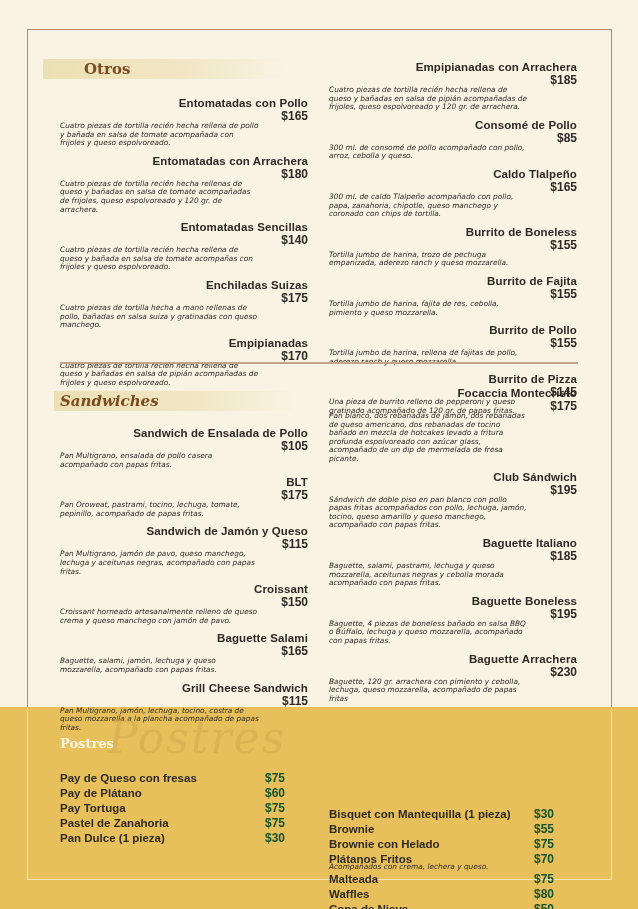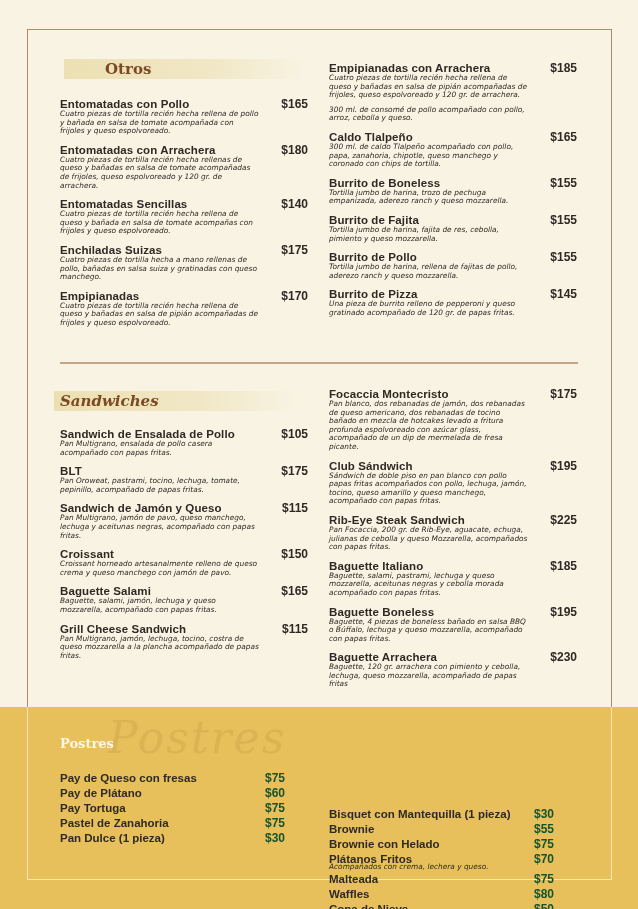--- a/index.html
+++ b/index.html
@@ -23,21 +23,21 @@
     border-left: 1px solid #f6e7b8; border-right: 1px solid #f6e7b8; border-bottom: 1px solid #f6e7b8;
   }
   .section-title {
     position: absolute; height: 20px;
     font-family: "DejaVu Serif", serif; font-weight: bold; font-size: 15px;
     color: #7b4a23; padding-left: 6px; line-height: 20px;
     background: linear-gradient(90deg, #ece0b3 0%, #f1e7c5 60%, rgba(248,243,226,0) 100%);
   }
   .col { position: absolute; width: 248px; }
   .item { margin-bottom: 7px; }
-  .item-head { display: flex; justify-content: space-between; align-items: center; }
+  .item-head { display: flex; justify-content: space-between; align-items: flex-end; flex-direction: column; }
   .item-name { font-weight: bold; font-size: 11.5px; color: #2e2925; letter-spacing: 0.1px; }
   .item-price { font-weight: bold; font-size: 12px; color: #2e2925; }
   .item-desc {
     font-family: "DejaVu Sans", sans-serif; font-style: italic; font-size: 7.4px;
     line-height: 8.6px; color: #2e2925; width: 200px; margin-top: -1px;
   }
   .divider {
     position: absolute; left: 60px; top: 362px; width: 518px; height: 2px; background: #c4a58a;
   }
   .postres-title {
@@ -58,21 +58,21 @@
     line-height: 8px; margin-top: -4px; margin-bottom: 1px; color: #2e2925;
   }
 </style>
 </head>
 <body>
 
 <div class="yellow-band"></div>
 <div class="frame"></div>
 <div class="frame-lower"></div>
 
-<div class="section-title" style="left:64px; top:59px; width:240px;padding-left:41px;">Otros</div>
+<div class="section-title" style="left:43px; top:59px; width:240px;padding-left:41px;">Otros</div>
 
 <div class="col" style="left:60px; top:97px;">
   <div class="item">
     <div class="item-head">
         <span class="item-name">Entomatadas con Pollo</span>
         <span class="item-price">$165</span>
       </div>
     <div class="item-desc">Cuatro piezas de tortilla recién hecha rellena de pollo y bañada en salsa de tomate acompañada con frijoles y queso espolvoreado.</div>
   </div>
   <div class="item">
@@ -107,20 +107,24 @@
 
 <div class="col" style="left:329px; top:61px;">
   <div class="item">
     <div class="item-head">
         <span class="item-name">Empipianadas con Arrachera</span>
         <span class="item-price">$185</span>
       </div>
     <div class="item-desc">Cuatro piezas de tortilla recién hecha rellena de queso y bañadas en salsa de pipián acompañadas de frijoles, queso espolvoreado y 120 gr. de arrachera.</div>
   </div>
   <div class="item">
+    <div class="item-head">
+        <span class="item-name">Consomé de Pollo</span>
+        <span class="item-price">$85</span>
+      </div>
     <div class="item-desc">300 ml. de consomé de pollo acompañado con pollo, arroz, cebolla y queso.</div>
   </div>
   <div class="item">
     <div class="item-head">
         <span class="item-name">Caldo Tlalpeño</span>
         <span class="item-price">$165</span>
       </div>
     <div class="item-desc">300 ml. de caldo Tlalpeño acompañado con pollo, papa, zanahoria, chipotle, queso manchego y coronado con chips de tortilla.</div>
   </div>
   <div class="item">
@@ -212,27 +216,20 @@
   </div>
   <div class="item">
     <div class="item-head">
         <span class="item-name">Club Sándwich</span>
         <span class="item-price">$195</span>
       </div>
     <div class="item-desc">Sándwich de doble piso en pan blanco con pollo papas fritas acompañados con pollo, lechuga, jamón, tocino, queso amarillo y queso manchego, acompañado con papas fritas.</div>
   </div>
   <div class="item">
     <div class="item-head">
-        <span class="item-name">Rib-Eye Steak Sandwich</span>
-        <span class="item-price">$225</span>
-      </div>
-    <div class="item-desc">Pan Focaccia, 200 gr. de Rib-Eye, aguacate, echuga, julianas de cebolla y queso Mozzarella, acompañados con papas fritas.</div>
-  </div>
-  <div class="item">
-    <div class="item-head">
         <span class="item-name">Baguette Italiano</span>
         <span class="item-price">$185</span>
       </div>
     <div class="item-desc">Baguette, salami, pastrami, lechuga y queso mozzarella, aceitunas negras y cebolla morada acompañado con papas fritas.</div>
   </div>
   <div class="item">
     <div class="item-head">
         <span class="item-name">Baguette Boneless</span>
         <span class="item-price">$195</span>
       </div>

